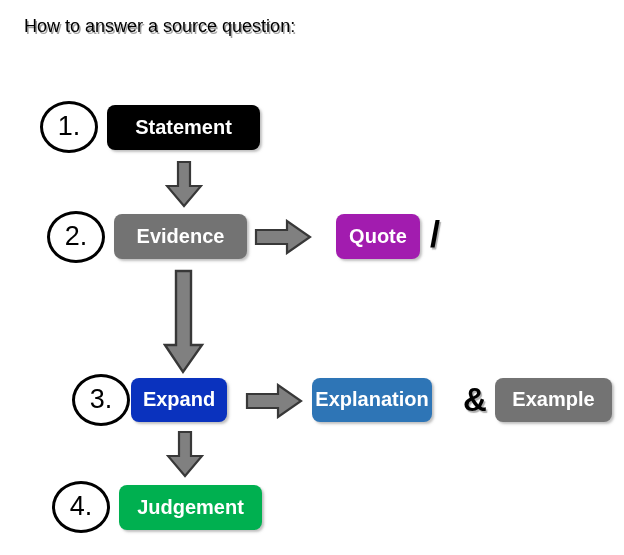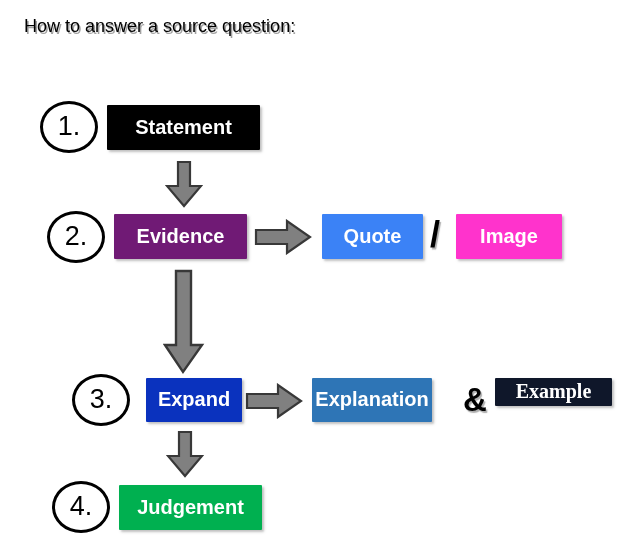--- a/index.html
+++ b/index.html
@@ -48,21 +48,21 @@
     font-size: 27px;
     font-weight: 400;
     color: #000000;
     line-height: 1;
     position: relative;
     top: -1px;
   }
 
   
   .pill {
-    border-radius: 1px;
+    border-radius: 8px;
     display: flex;
     align-items: center;
     justify-content: center;
     box-sizing: border-box;
     box-shadow: 2px 2px 2.5px rgba(140,140,140,0.55);
   }
   .pill span {
     color: #ffffff;
     font-size: 20px;
     font-weight: bold;
@@ -103,67 +103,64 @@
   <div class="abs arrow" style="left:165px; top:160px; width:38px; height:48px;">
     <svg width="38" height="48" viewBox="0 0 38 48">
       <polygon points="13,2 25,2 25,26 36,26 19,46 2,26 13,26" fill="#808080" stroke="#383838" stroke-width="2.2" stroke-linejoin="miter"></polygon>
     </svg>
   </div>
 
   <div class="abs step-circle" style="left:47px; top:211px; width:58px; height:52px;">
     <span>2.</span>
   </div>
 
-  <div class="abs pill" style="left:114px; top:214px; width:133px; height:45px; background:#701a75;">
+  <div class="abs pill" style="left:114px; top:214px; width:133px; height:45px; background:#737373;">
     <span>Evidence</span>
   </div>
 
   <div class="abs arrow" style="left:254px; top:219px; width:58px; height:36px;">
     <svg width="58" height="36" viewBox="0 0 58 36">
       <polygon points="2,11 33,11 33,2 56,18 33,34 33,25 2,25" fill="#808080" stroke="#383838" stroke-width="2.2" stroke-linejoin="miter"></polygon>
     </svg>
   </div>
 
-  <div class="abs pill" style="left:322px; top:214px; width:101px; height:45px; background:#3b82f6;">
+  <div class="abs pill" style="left:336px; top:214px; width:84px; height:45px; background:#a21caf;">
     <span>Quote</span>
   </div>
 
   <div class="abs connector-glyph" id="separator-slash" style="left:430px; top:217px;">/</div>
 
-  <div class="abs pill" style="left:456px; top:214px; width:106px; height:45px; background:#FF33CC;">
-    <span>Image</span>
-  </div>
 
   <div class="abs arrow" style="left:163px; top:269px; width:42px; height:106px;">
     <svg width="42" height="106" viewBox="0 0 42 106">
       <polygon points="13,2 28,2 28,76 39,76 20,103 2,76 13,76" fill="#808080" stroke="#383838" stroke-width="2.4" stroke-linejoin="miter"></polygon>
     </svg>
   </div>
 
   <div class="abs step-circle" style="left:72px; top:374px; width:58px; height:52px;">
     <span>3.</span>
   </div>
 
-  <div class="abs pill" style="left:146px; top:378px; width:96px; height:44px; background:#0A32BE;">
+  <div class="abs pill" style="left:131px; top:378px; width:96px; height:44px; background:#0A32BE;">
     <span>Expand</span>
   </div>
 
   <div class="abs arrow" style="left:245px; top:383px; width:58px; height:36px;">
     <svg width="58" height="36" viewBox="0 0 58 36">
       <polygon points="2,11 33,11 33,2 56,18 33,34 33,25 2,25" fill="#808080" stroke="#383838" stroke-width="2.2" stroke-linejoin="miter"></polygon>
     </svg>
   </div>
 
   <div class="abs pill" style="left:312px; top:378px; width:120px; height:44px; background:#2E75B6;">
     <span>Explanation</span>
   </div>
 
   <div class="abs connector-glyph" id="separator-ampersand" style="left:463px; top:383px;">&amp;</div>
 
-  <div class="abs pill" style="left:495px; top:378px; width:117px; height:28px; background:#0f172a;font-family:Liberation Serif, serif;">
+  <div class="abs pill" style="left:495px; top:378px; width:117px; height:44px; background:#737373;">
     <span>Example</span>
   </div>
 
   <div class="abs arrow" style="left:166px; top:430px; width:38px; height:48px;">
     <svg width="38" height="48" viewBox="0 0 38 48">
       <polygon points="13,2 25,2 25,26 36,26 19,46 2,26 13,26" fill="#808080" stroke="#383838" stroke-width="2.2" stroke-linejoin="miter"></polygon>
     </svg>
   </div>
 
   <div class="abs step-circle" style="left:52px; top:481px; width:58px; height:52px;">

